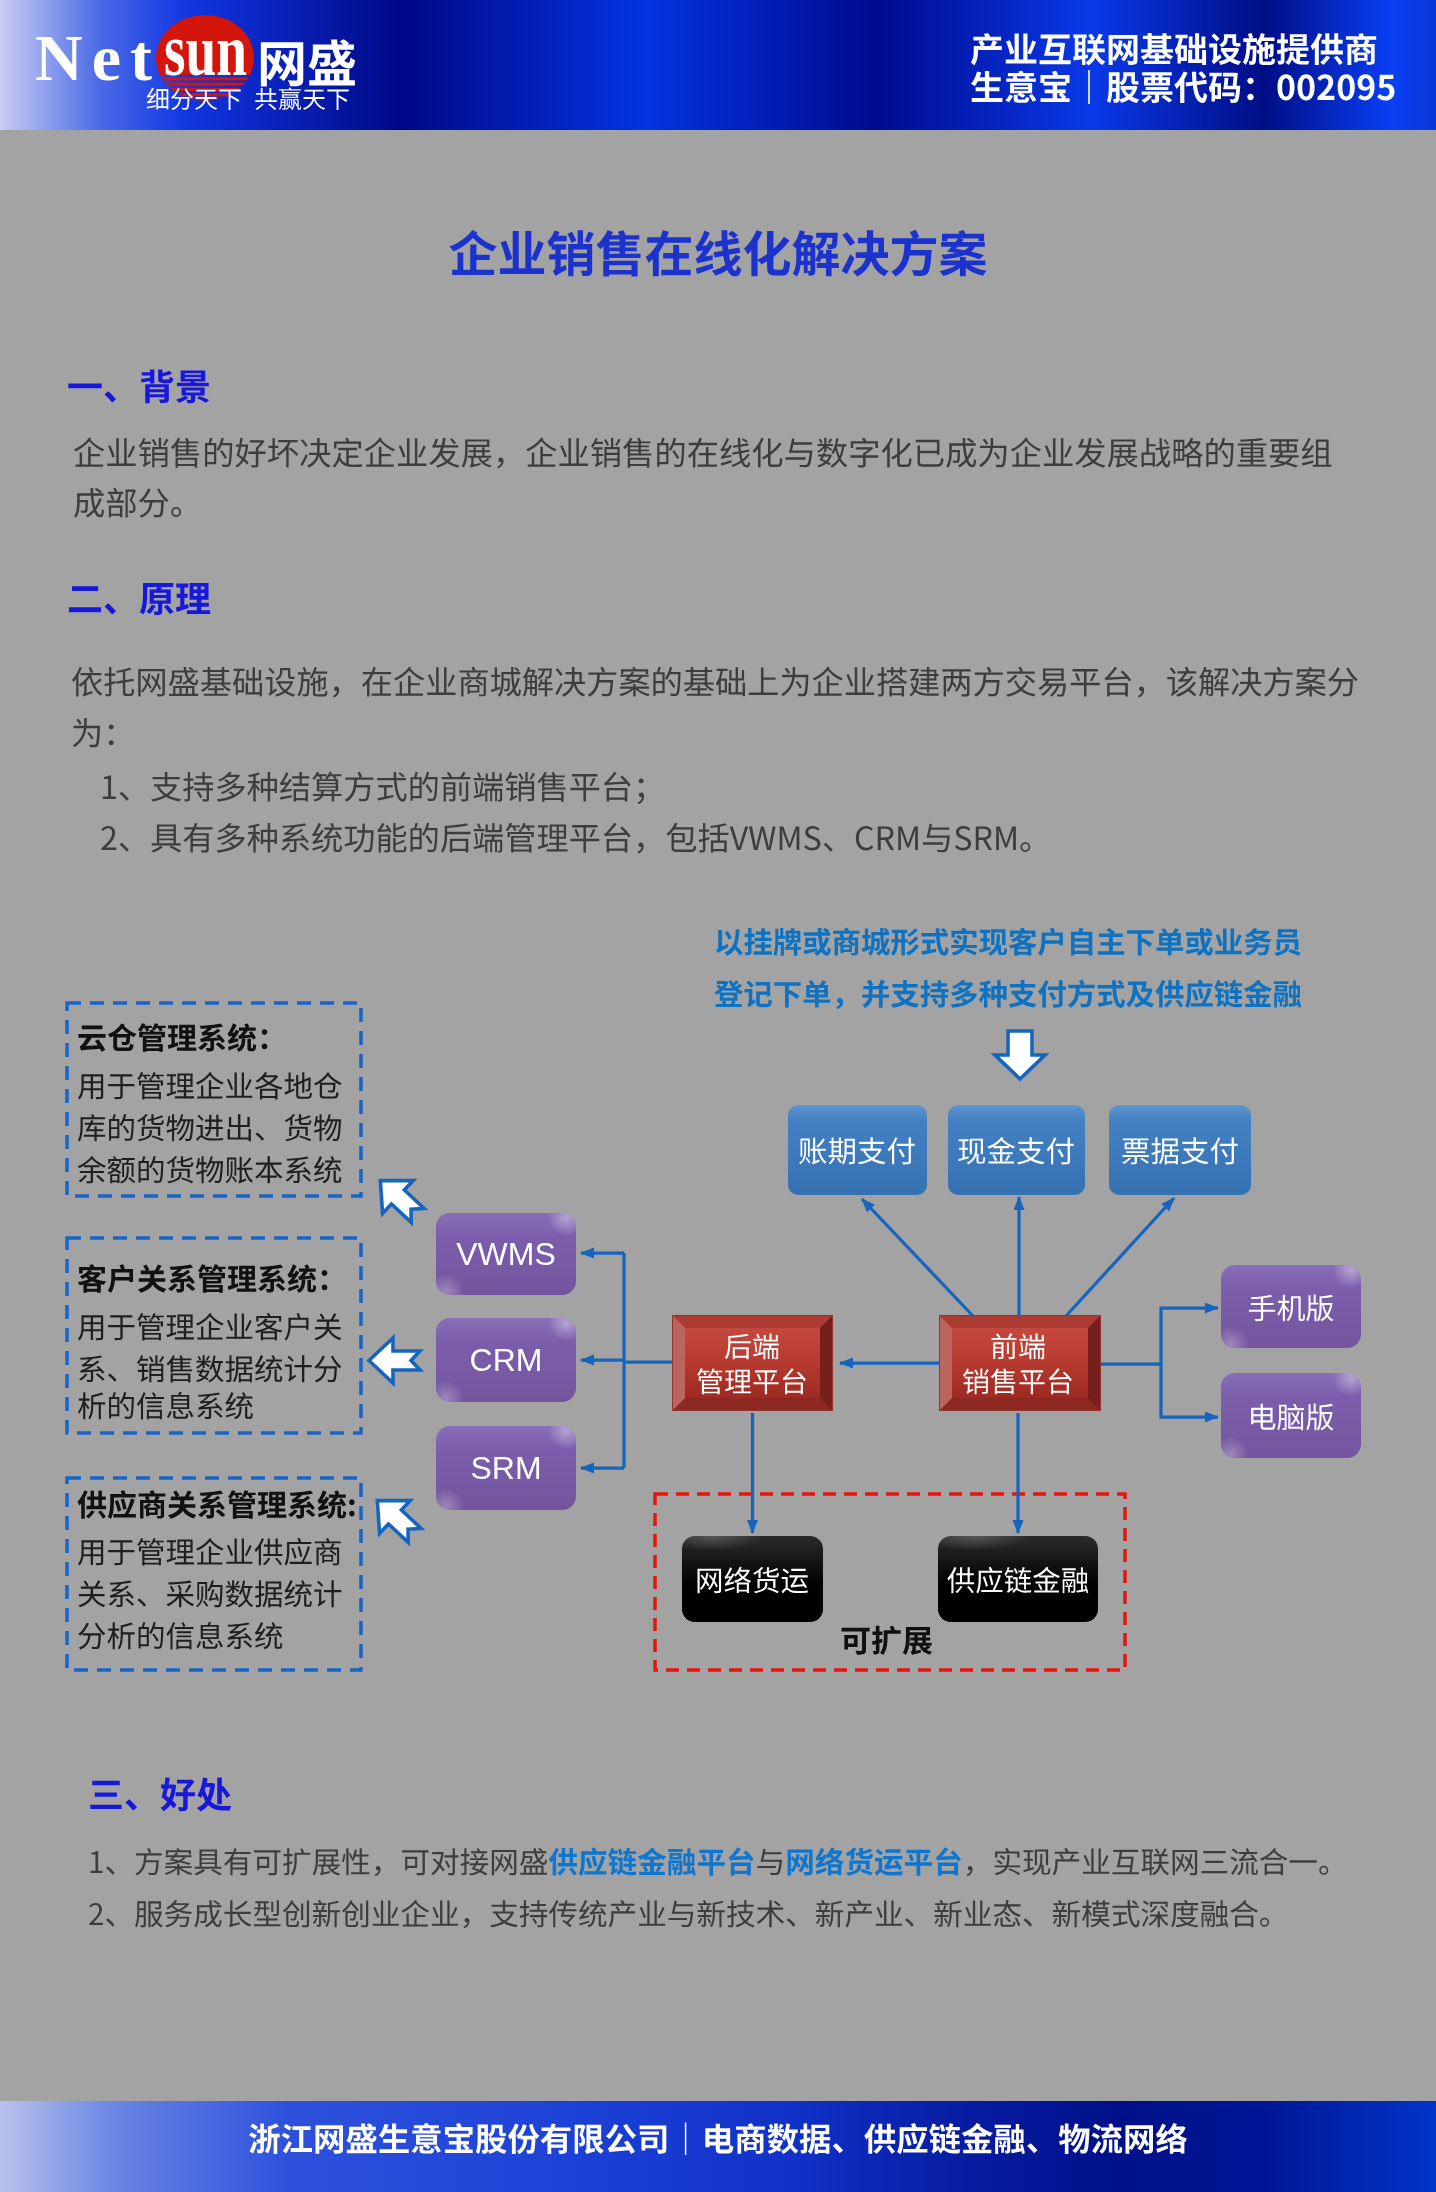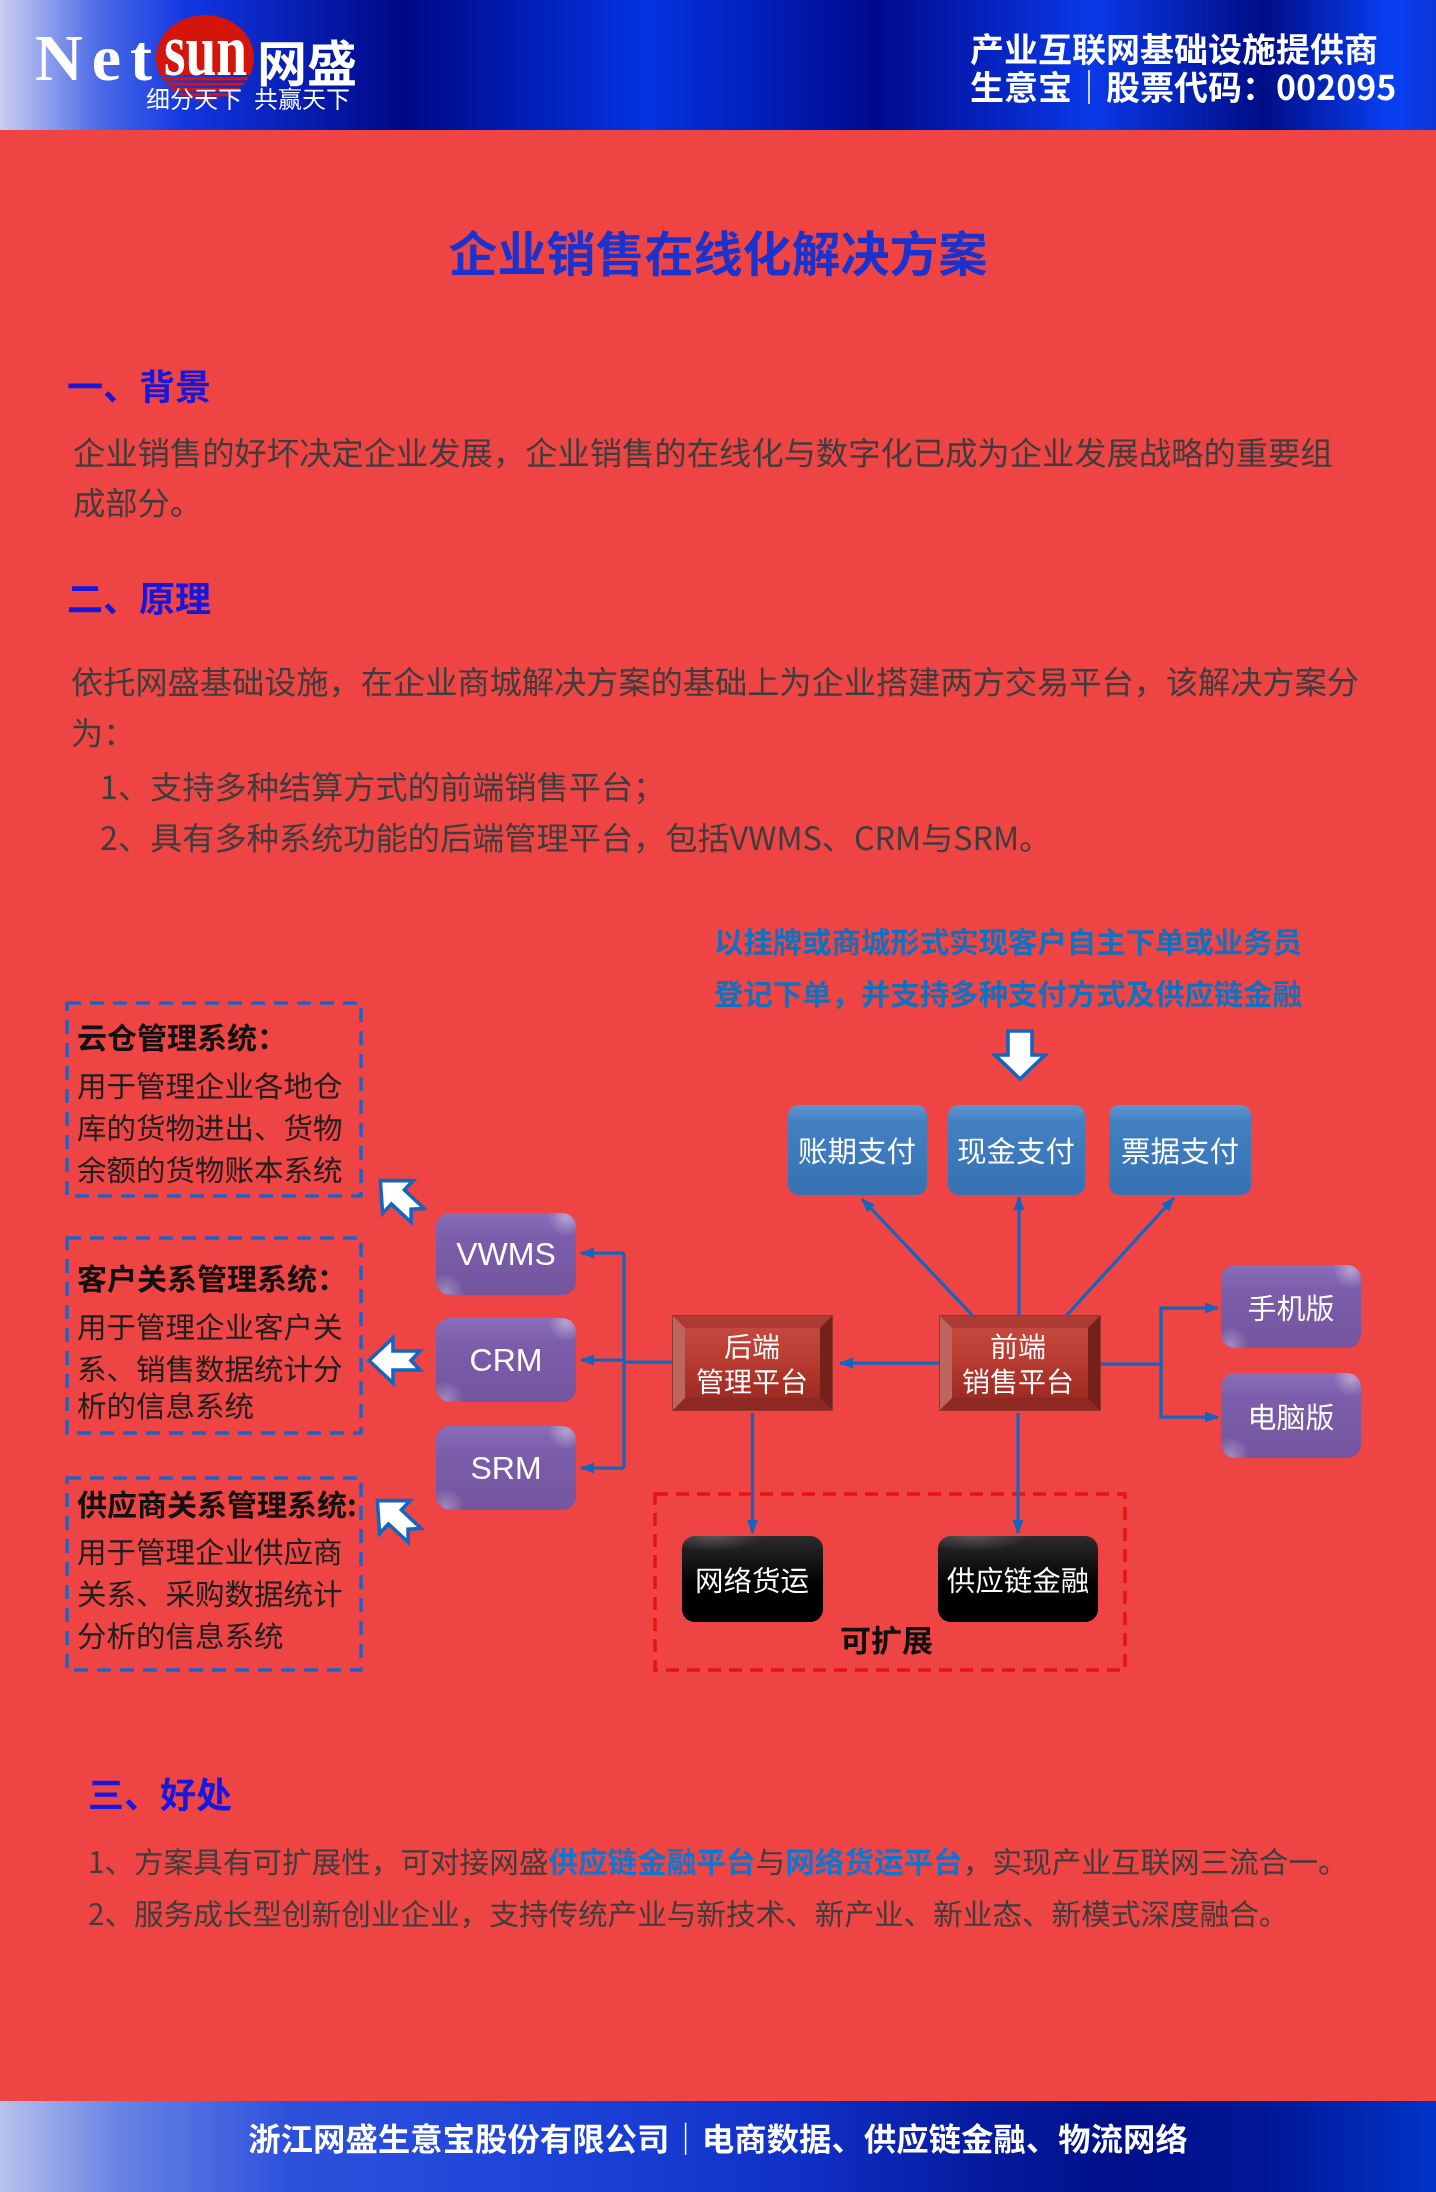--- a/index.html
+++ b/index.html
@@ -1,15 +1,15 @@
 <!DOCTYPE html>
 <html><head><meta charset="utf-8"><style>
 *{margin:0;padding:0;box-sizing:border-box}
 body{width:1436px;height:2192px;background:#fff;font-family:"Liberation Sans",sans-serif;}
-#page{position:relative;width:1436px;height:2192px;overflow:hidden;background:#ef4444;}
+#page{position:relative;width:1436px;height:2192px;overflow:hidden;background:#a3a3a3;}
 .ov{position:absolute;left:0;top:0;z-index:5}
 #hdr{position:absolute;left:0;top:0;width:1436px;height:130px;
 background:linear-gradient(90deg,#c9cdf3 0%,#4a6ae6 7%,#1136e2 13%,#000886 28%,#0433e2 45%,#000a8e 61%,#0a39e8 76%,#000d86 88%,#0940f5 97%,#0c35d8 100%);}
 #ftr{position:absolute;left:0;top:2101px;width:1436px;height:91px;
 background:linear-gradient(90deg,#b9c2ec 0%,#6a85e4 8%,#2e51dc 20%,#1c41d6 40%,#1131c8 55%,#061b9f 68%,#001089 78%,#001795 88%,#0034c8 100%);}
 .box{position:absolute;z-index:1}
 .blue{background:linear-gradient(180deg,#5e96cf 0%,#4280c1 18%,#3d7abc 55%,#3671b1 100%);border-radius:10px;}
 .purp{background:radial-gradient(circle 26px at 93% 6%,rgba(255,255,255,.38) 0%,rgba(255,255,255,0) 70%),radial-gradient(circle 26px at 7% 96%,rgba(255,255,255,.30) 0%,rgba(255,255,255,0) 70%),linear-gradient(180deg,#8a6eb9 0%,#7b5dab 30%,#74559e 100%);border-radius:14px;}
 .blk{background:radial-gradient(ellipse 55% 26% at 22% 0%,rgba(130,130,130,.5) 0%,rgba(0,0,0,0) 65%),linear-gradient(180deg,#2b2b2b 0%,#020202 55%,#000 100%);border-radius:13px;}
 .red3d{background:linear-gradient(180deg,#c5483e 0%,#b63a30 50%,#9e2a21 100%);

